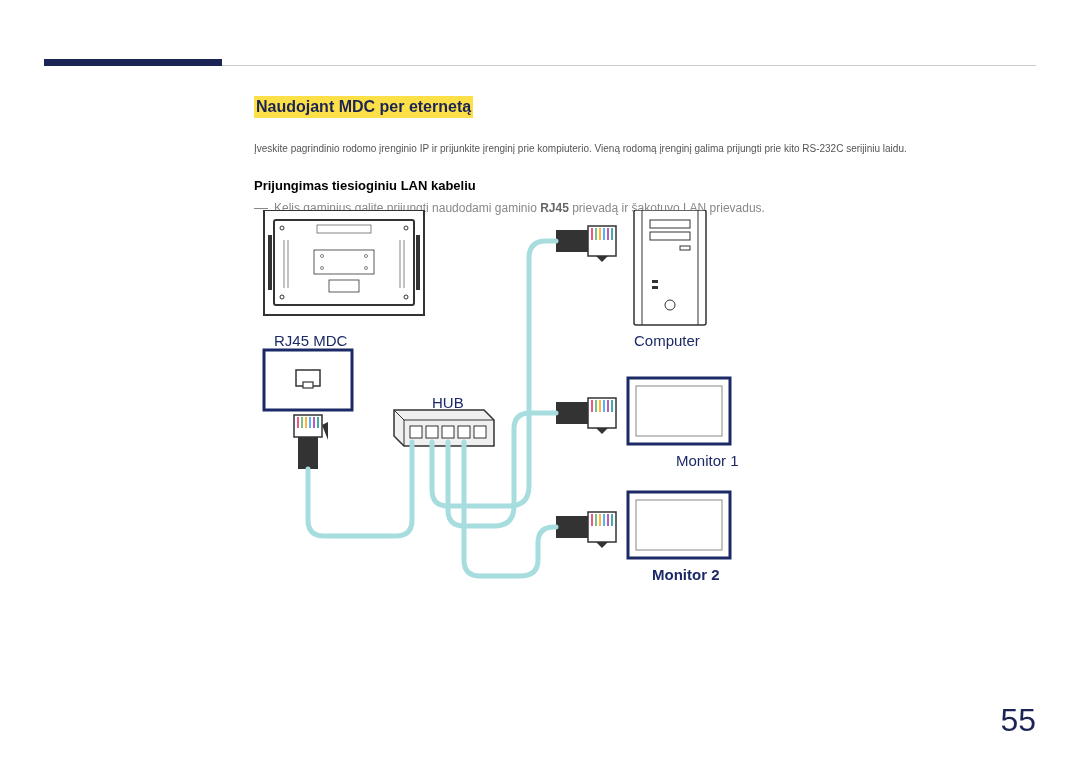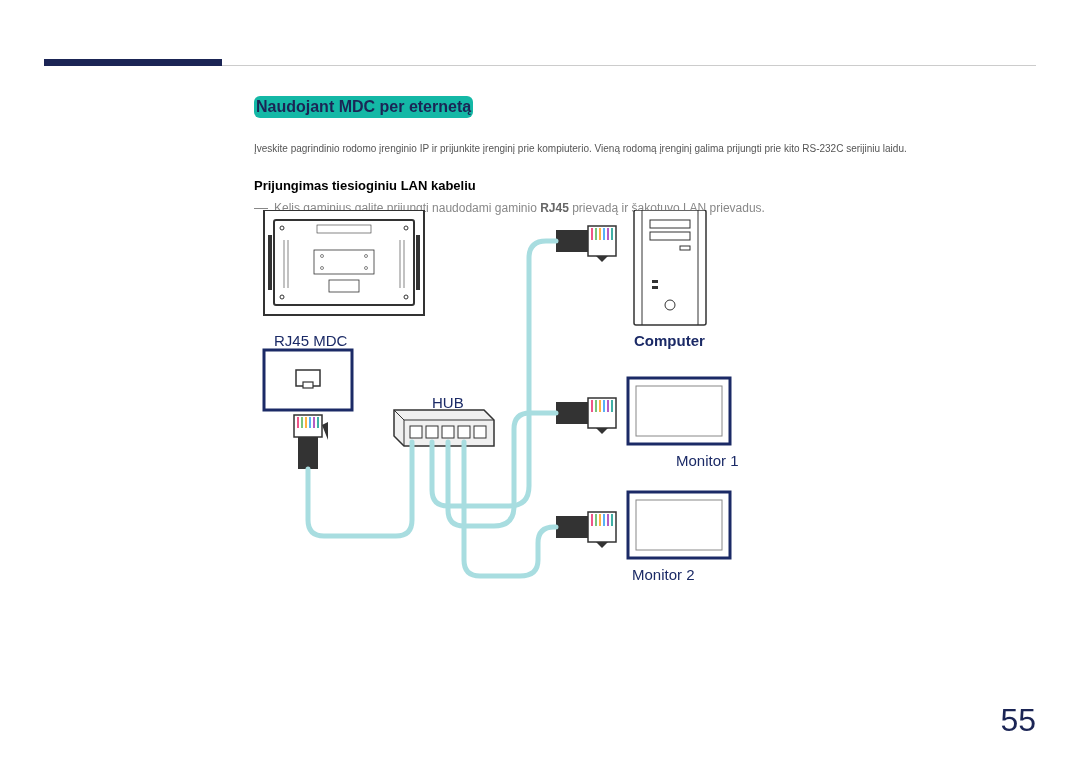--- a/index.html
+++ b/index.html
@@ -28,26 +28,25 @@
     background: #1b2555;
   }
   .content {
     position: absolute;
     left: 254px;
     top: 96px;
     right: 44px;
   }
   .section-title {
     display: inline-block;
-    background: #14b8a6;
+    background: #fde047;
     font-weight: bold;
     font-size: 16px;
     color: #1b2555;
     padding: 2px 2px;
-    border-radius: 6px;
   }
   .intro {
     font-size: 10px;
     color: #555;
     margin-top: 24px;
     line-height: 1.4;
   }
   .sub-title {
     font-weight: bold;
     font-size: 13px;
@@ -243,18 +242,18 @@
       <path d="M 178 232 L 178 280 Q 178 296 194 296 L 255 296 Q 275 296 275 276 L 275 48 Q 275 31 292 31 L 302 31"></path>
 
       <path d="M 194 232 L 194 300 Q 194 316 210 316 L 240 316 Q 260 316 260 296 L 260 219 Q 260 203 276 203 L 302 203"></path>
 
       <path d="M 210 232 L 210 350 Q 210 366 226 366 L 266 366 Q 284 366 284 350 L 284 333 Q 284 317 300 317 L 302 317"></path>
     </g>
   </svg>
 
   <div class="dlabel" style="left:20px; top:122px;">RJ45 MDC</div>
   <div class="dlabel" style="left:178px; top:184px;">HUB</div>
-  <div class="dlabel" style="left:380px; top:122px;font-weight:bold;">Computer</div>
+  <div class="dlabel" style="left:380px; top:122px;">Computer</div>
   <div class="dlabel" style="left:378px; top:242px;padding-left:44px;">Monitor 1</div>
-  <div class="dlabel" style="left:378px; top:356px;">Monitor 2</div>
+  <div class="dlabel" style="left:398px; top:356px;font-weight:bold;">Monitor 2</div>
 </div>
 
 <div class="page-num">55</div>
 
 </body></html>

